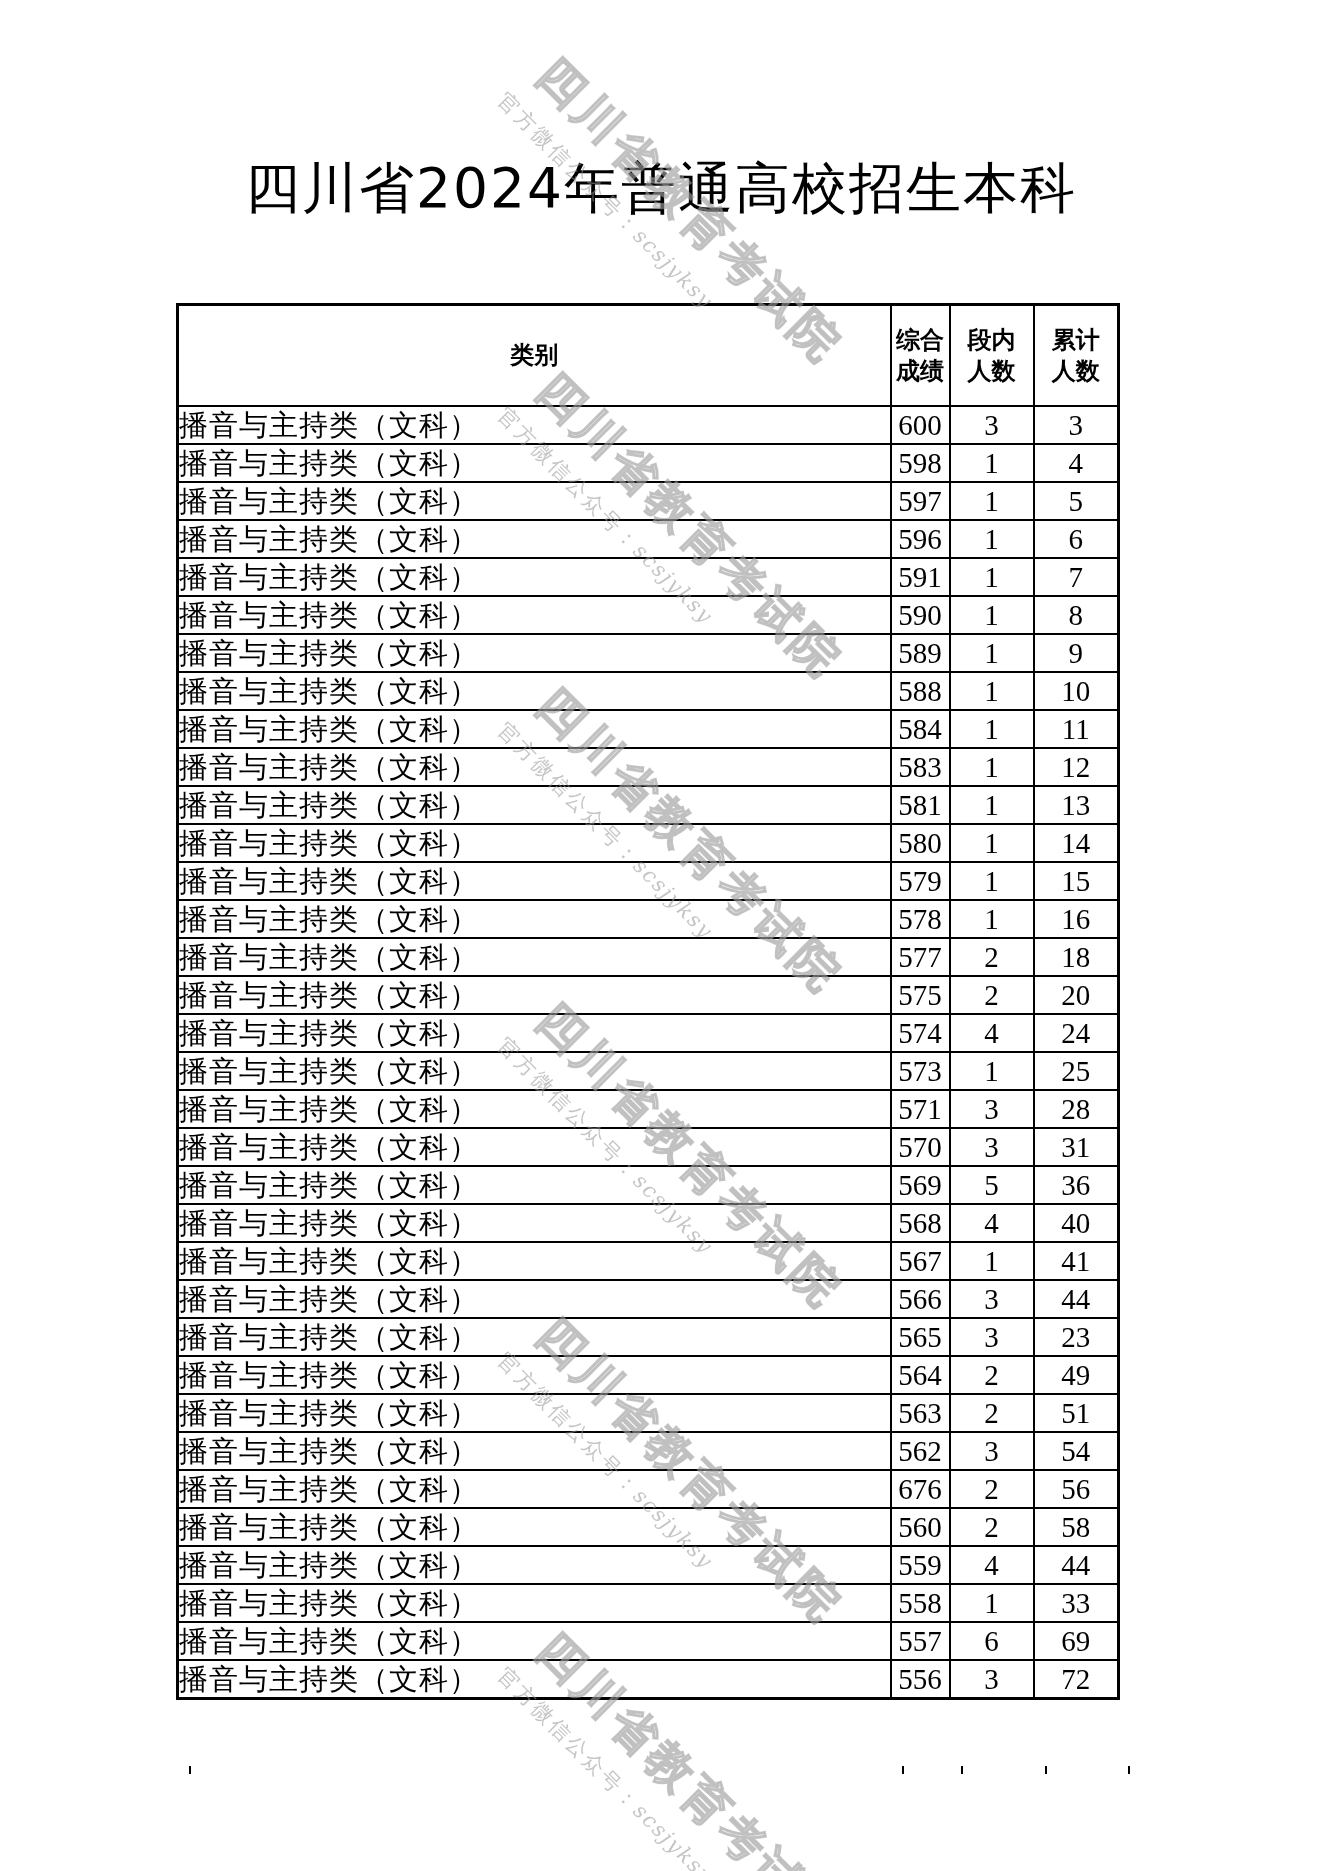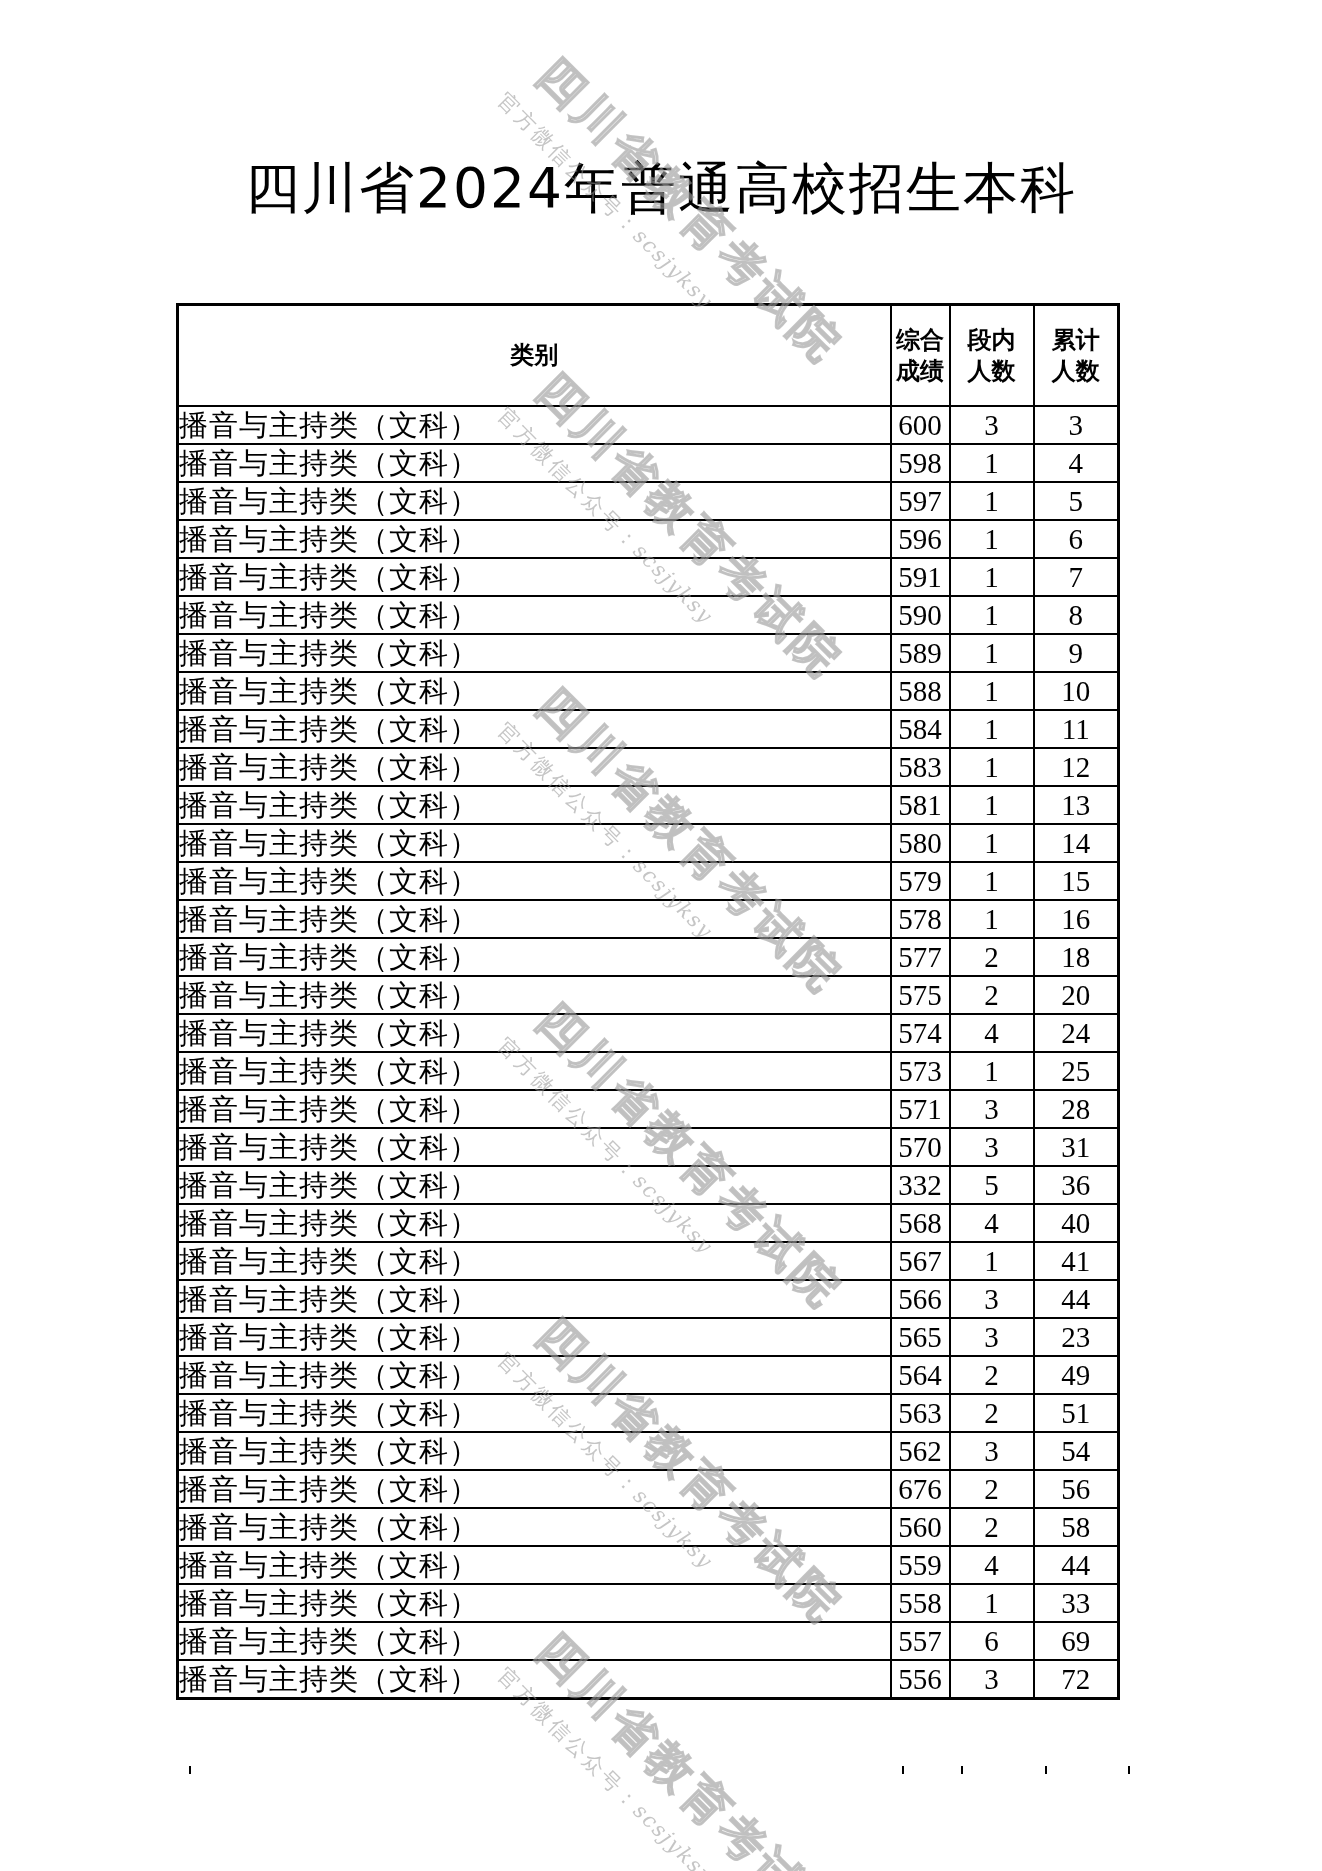--- a/index.html
+++ b/index.html
@@ -255,21 +255,21 @@
 
   <tr>
     <td class="cat">播音与主持类（文科）</td>
     <td class="num">570</td>
     <td class="num">3</td>
     <td class="num">31</td>
   </tr>
 
   <tr>
     <td class="cat">播音与主持类（文科）</td>
-    <td class="num">332</td>
+    <td class="num">569</td>
     <td class="num">5</td>
     <td class="num">36</td>
   </tr>
 
   <tr>
     <td class="cat">播音与主持类（文科）</td>
     <td class="num">568</td>
     <td class="num">4</td>
     <td class="num">40</td>
   </tr>

